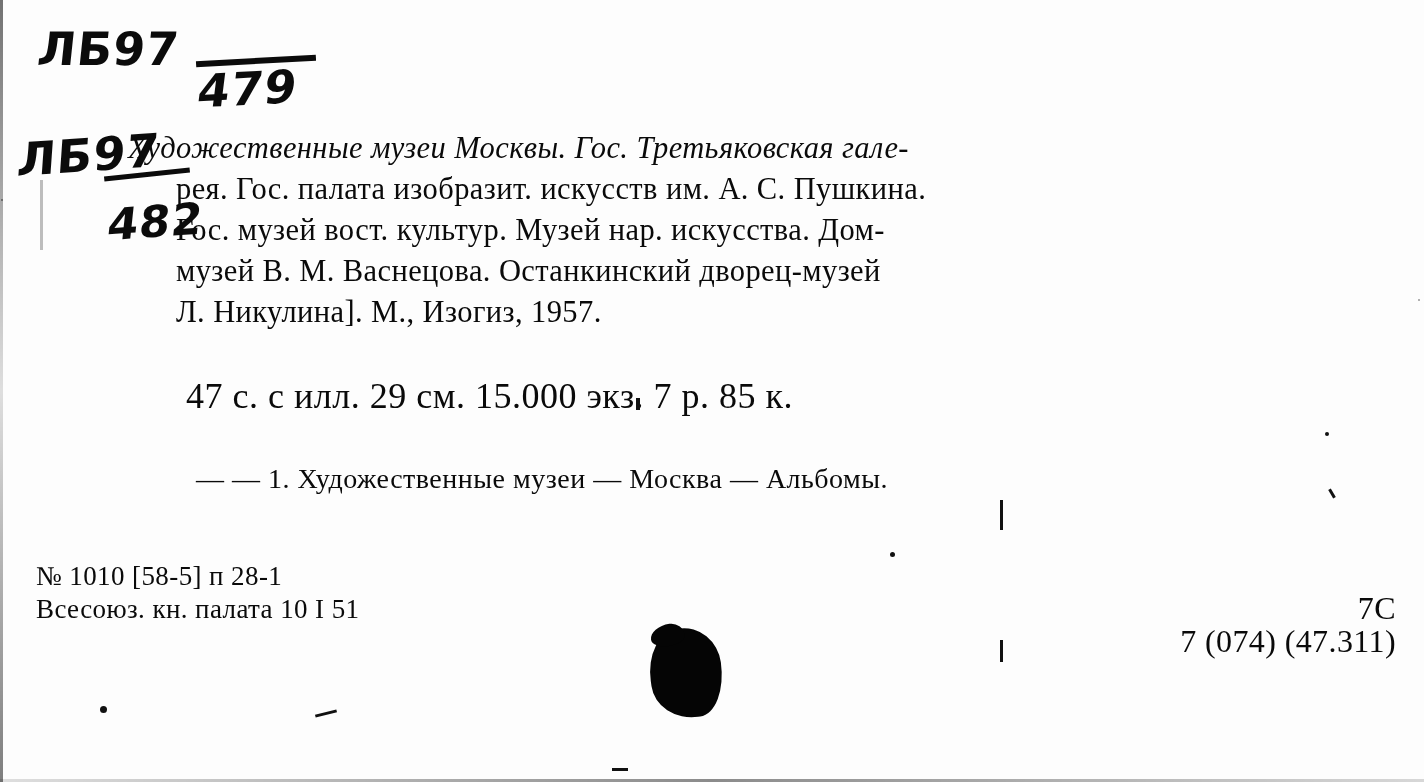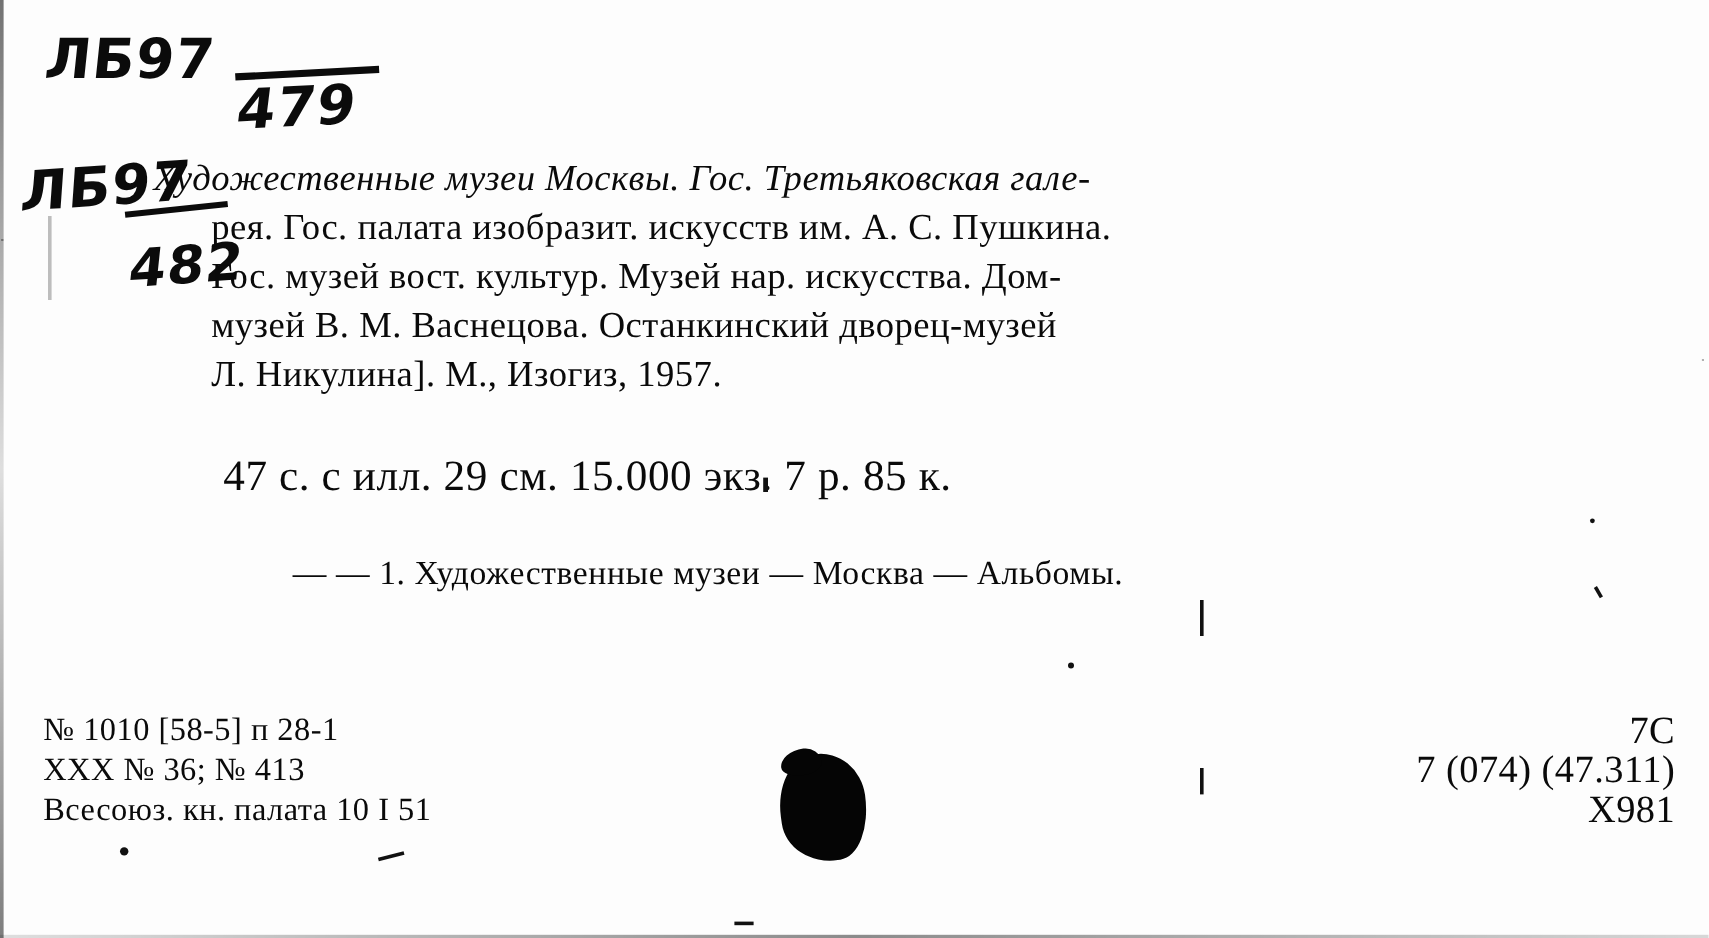--- a/index.html
+++ b/index.html
@@ -116,28 +116,27 @@
     white-space: nowrap;
   }
 
   #tracing {
     position: absolute;
     left: 196px;
     top: 463px;
     font-size: 28px;
     letter-spacing: 0.5px;
     white-space: nowrap;
-    margin-left: 48px;
   }
 
   
   #bottom-left {
     position: absolute;
     left: 36px;
-    top: 592px;
+    top: 560px;
     font-size: 27px;
     line-height: 33px;
     letter-spacing: 0.4px;
     white-space: nowrap;
   }
   #bottom-right {
     position: absolute;
     right: 28px;
     top: 592px;
     font-size: 32px;
@@ -208,28 +207,26 @@
     <div class="ln ind-2">музей  В. М. Васнецова.  Останкинский дворец-музей</div>
     <div class="ln ind-2">Л. Никулина].      М., Изогиз, 1957.</div>
   </div>
 
   <div id="collation">47 с. с илл.     29 см.     15.000 экз. 7 р. 85 к.</div>
 
   <div id="tracing">—  —  1. Художественные музеи — Москва — Альбомы.</div>
 
   <div id="bottom-left">
     <div>№ 1010 [58-5] п  28-1</div>
-    <div>XXX № 36;  № 413</div>
     <div>Всесоюз. кн. палата 10 I 51</div>
   </div>
 
   <div id="bottom-right">
     <div>7С</div>
     <div>7 (074) (47.311)</div>
-    <div>X981</div>
   </div>
 
   <div id="blot"></div>
   <div class="mark" id="mark-a"></div>
   <div class="mark" id="mark-b"></div>
   <div class="mark" id="mark-c"></div>
   <div class="mark" id="mark-d"></div>
   <div class="mark" id="mark-e"></div>
   <div class="mark" id="mark-f"></div>
   <div class="mark" id="mark-g"></div>

